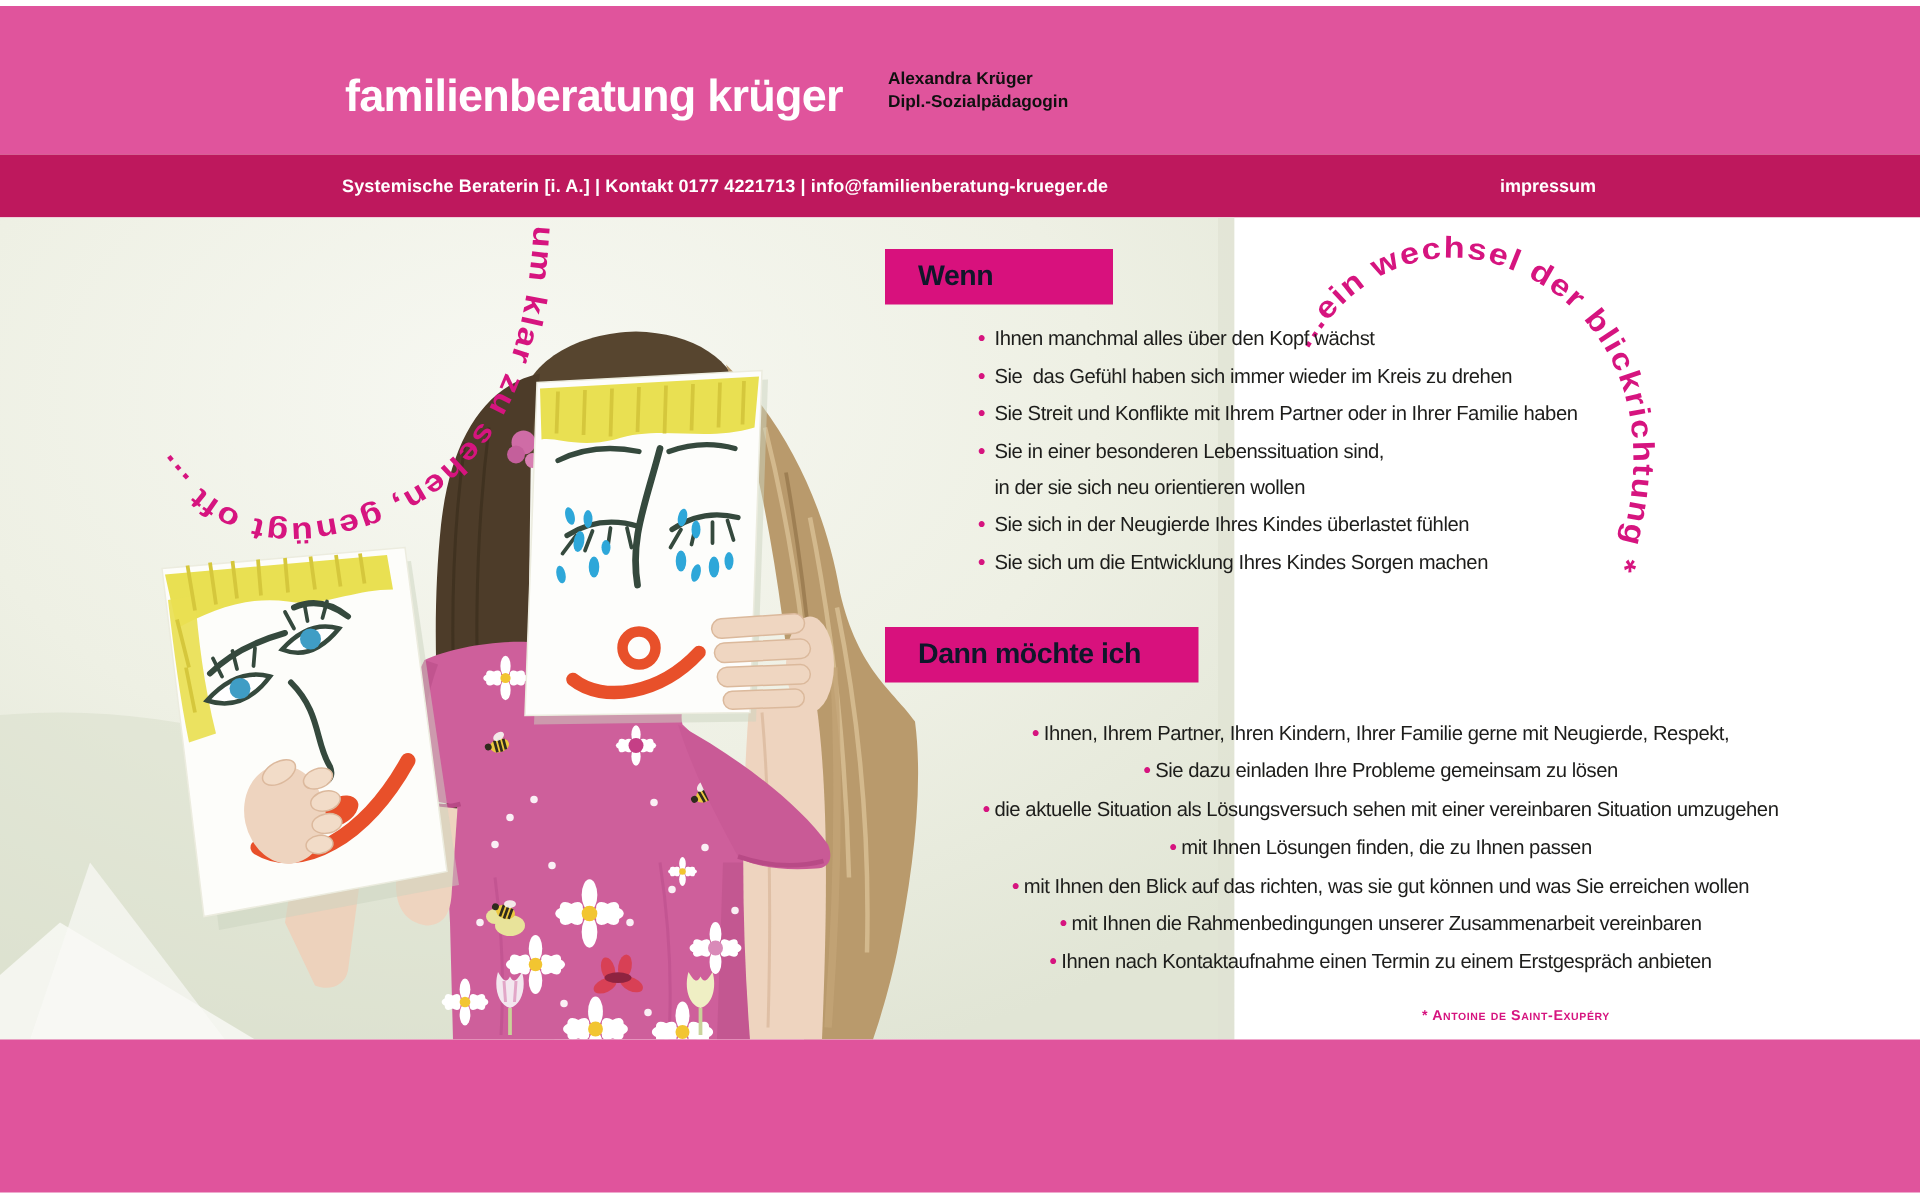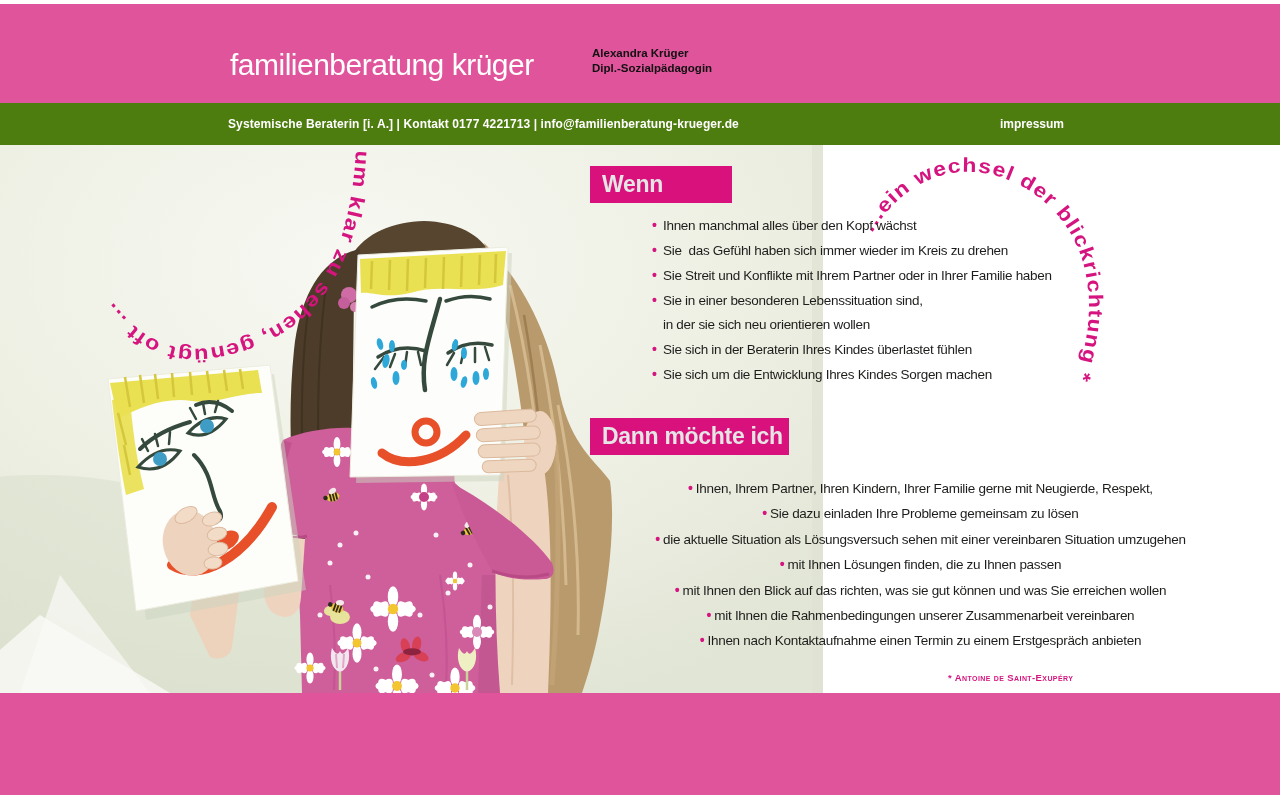--- a/index.html
+++ b/index.html
@@ -1,35 +1,35 @@
 <!DOCTYPE html>
 <html><head>
 <meta charset="utf-8">
 <style>
   html,body{margin:0;padding:0;background:#ffffff;}
   .page{position:relative;width:1280px;height:800px;background:#ffffff;overflow:hidden;
         font-family:"Liberation Sans",sans-serif;}
   
   .topband{position:absolute;top:4px;left:0;width:1280px;height:99px;background:#e0549c;}
   .logo{position:absolute;left:230px;top:44px;font-size:30px;line-height:34px;color:#ffffff;
-        letter-spacing:-0.5px;white-space:pre;}
+        letter-spacing:-0.5px;white-space:pre;font-weight:bold;}
   .owner{position:absolute;left:592px;top:42px;color:#101010;font-size:11.5px;font-weight:bold;
          line-height:15px;}
   
-  .blackbar{position:absolute;top:103px;left:0;width:1280px;height:42px;background:#4d7c0f;}
+  .blackbar{position:absolute;top:103px;left:0;width:1280px;height:42px;background:#be185d;}
   .contact{position:absolute;left:228px;top:14px;color:#ffffff;font-size:12px;font-weight:bold;
            letter-spacing:0.1px;white-space:pre;}
   .impressum{position:absolute;left:1000px;top:14px;color:#ffffff;font-size:12px;font-weight:bold;
            text-decoration:none;cursor:pointer;}
   
   .content{position:absolute;top:145px;left:0;width:1280px;height:548px;background:#ffffff;}
   .photo,.arcs{position:absolute;top:0;left:0;}
   .arcs{pointer-events:none;}
-  .hbox{position:absolute;background:#d8117d;color:#e5e5e5;font-weight:bold;font-size:23px;
-        line-height:37px;height:37px;padding-left:12px;letter-spacing:-0.3px;white-space:pre;}
+  .hbox{position:absolute;background:#d8117d;color:#0f172a;font-weight:bold;font-size:19px;
+        line-height:37px;height:37px;padding-left:22px;letter-spacing:-0.3px;white-space:pre;}
   .wenn-box{left:590px;top:21px;width:130px;}
   .dann-box{left:590px;top:273px;width:187px;}
   .list{position:absolute;color:#1d1d1b;font-size:13.5px;letter-spacing:-0.3px;}
   .wenn-list{left:612px;top:68px;line-height:24px;}
   .dann-list{left:612px;top:331px;line-height:25.4px;text-align:center;}
   .line{white-space:pre;margin-left:40px;}
   .mark{display:inline-block;width:11px;color:#d6147f;font-size:14px;font-weight:bold;}
   .footnote{position:absolute;left:948px;top:527px;font-size:9.5px;font-weight:bold;color:#d6147f;
             font-variant:small-caps;letter-spacing:0.4px;white-space:pre;}
   
@@ -269,21 +269,21 @@
       </text>
     </svg>
 
     <div class="hbox wenn-box">Wenn</div>
     <div class="list wenn-list">
       <div class="line"><span class="mark">•</span><span>Ihnen manchmal alles über den Kopf wächst</span></div>
       <div class="line"><span class="mark">•</span><span>Sie  das Gefühl haben sich immer wieder im Kreis zu drehen</span></div>
       <div class="line"><span class="mark">•</span><span>Sie Streit und Konflikte mit Ihrem Partner oder in Ihrer Familie haben</span></div>
       <div class="line"><span class="mark">•</span><span>Sie in einer besonderen Lebenssituation sind,</span></div>
       <div class="line"><span class="mark"></span><span>in der sie sich neu orientieren wollen</span></div>
-      <div class="line"><span class="mark">•</span><span>Sie sich in der Beraterin Ihres Kindes überlastet fühlen</span></div>
+      <div class="line"><span class="mark">•</span><span>Sie sich in der Neugierde Ihres Kindes überlastet fühlen</span></div>
       <div class="line"><span class="mark">•</span><span>Sie sich um die Entwicklung Ihres Kindes Sorgen machen</span></div>
     </div>
 
     <div class="hbox dann-box">Dann möchte ich</div>
     <div class="list dann-list">
       <div class="line"><span class="mark">•</span><span>Ihnen, Ihrem Partner, Ihren Kindern, Ihrer Familie gerne mit Neugierde, Respekt,</span></div>
       <div class="line"><span class="mark">•</span><span>Sie dazu einladen Ihre Probleme gemeinsam zu lösen</span></div>
       <div class="line"><span class="mark">•</span><span>die aktuelle Situation als Lösungsversuch sehen mit einer vereinbaren Situation umzugehen</span></div>
       <div class="line"><span class="mark">•</span><span>mit Ihnen Lösungen finden, die zu Ihnen passen</span></div>
       <div class="line"><span class="mark">•</span><span>mit Ihnen den Blick auf das richten, was sie gut können und was Sie erreichen wollen</span></div>

